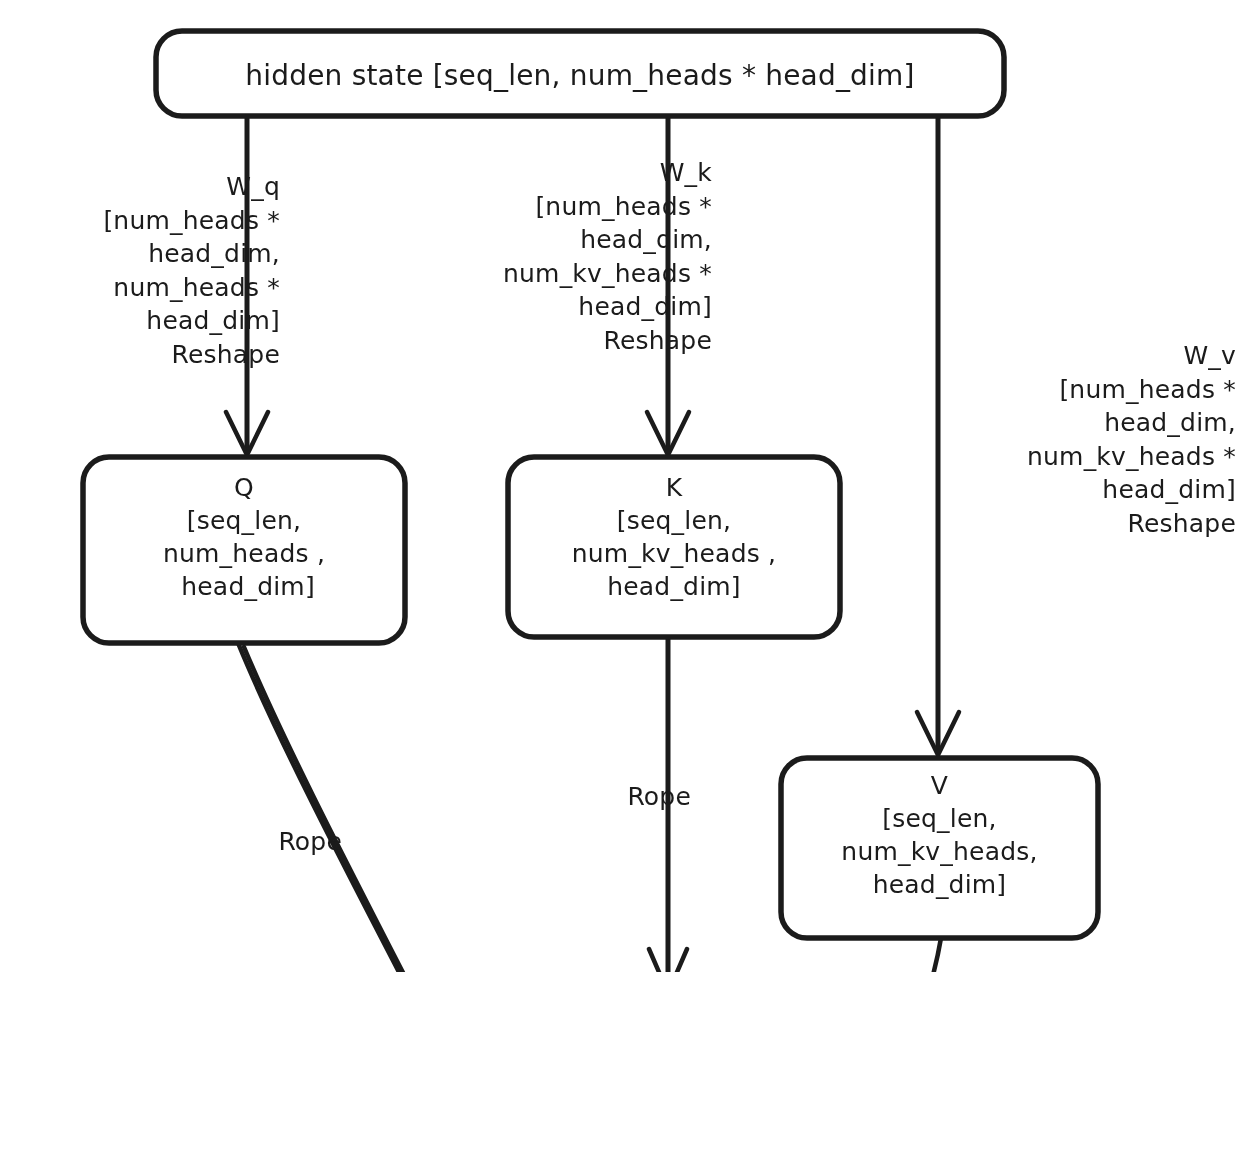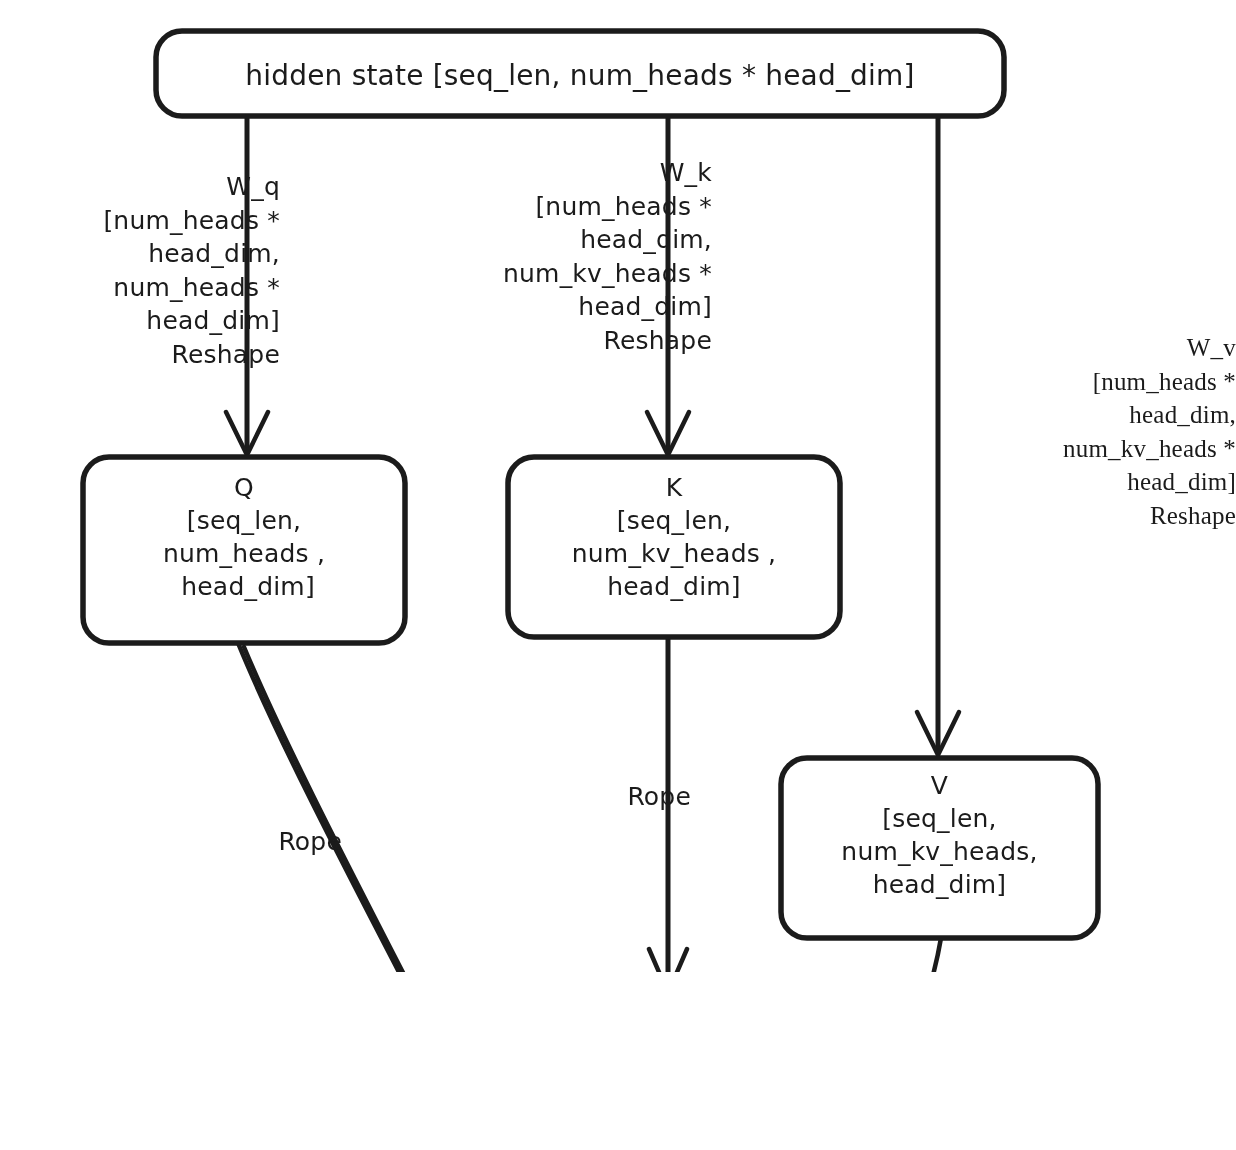--- a/index.html
+++ b/index.html
@@ -134,21 +134,21 @@
 head_dim]
 Reshape</div>
 
   <div class="txt edge-label" style="left:389px; top:156px; width:280px;margin-left:43px;">W_k
 [num_heads *
 head_dim,
 num_kv_heads *
 head_dim]
 Reshape</div>
 
-  <div class="txt edge-label" style="left:968px; top:331px; width:268px;font-family:Liberation Serif, serif;">W_v
+  <div class="txt edge-label" style="left:968px; top:339px; width:268px;">W_v
 [num_heads *
 head_dim,
 num_kv_heads *
 head_dim]
 Reshape</div>
 
   <div class="txt node-label" style="left:85px; top:471px; width:318px;">Q
 [seq_len,
 num_heads ,
  head_dim]</div>

